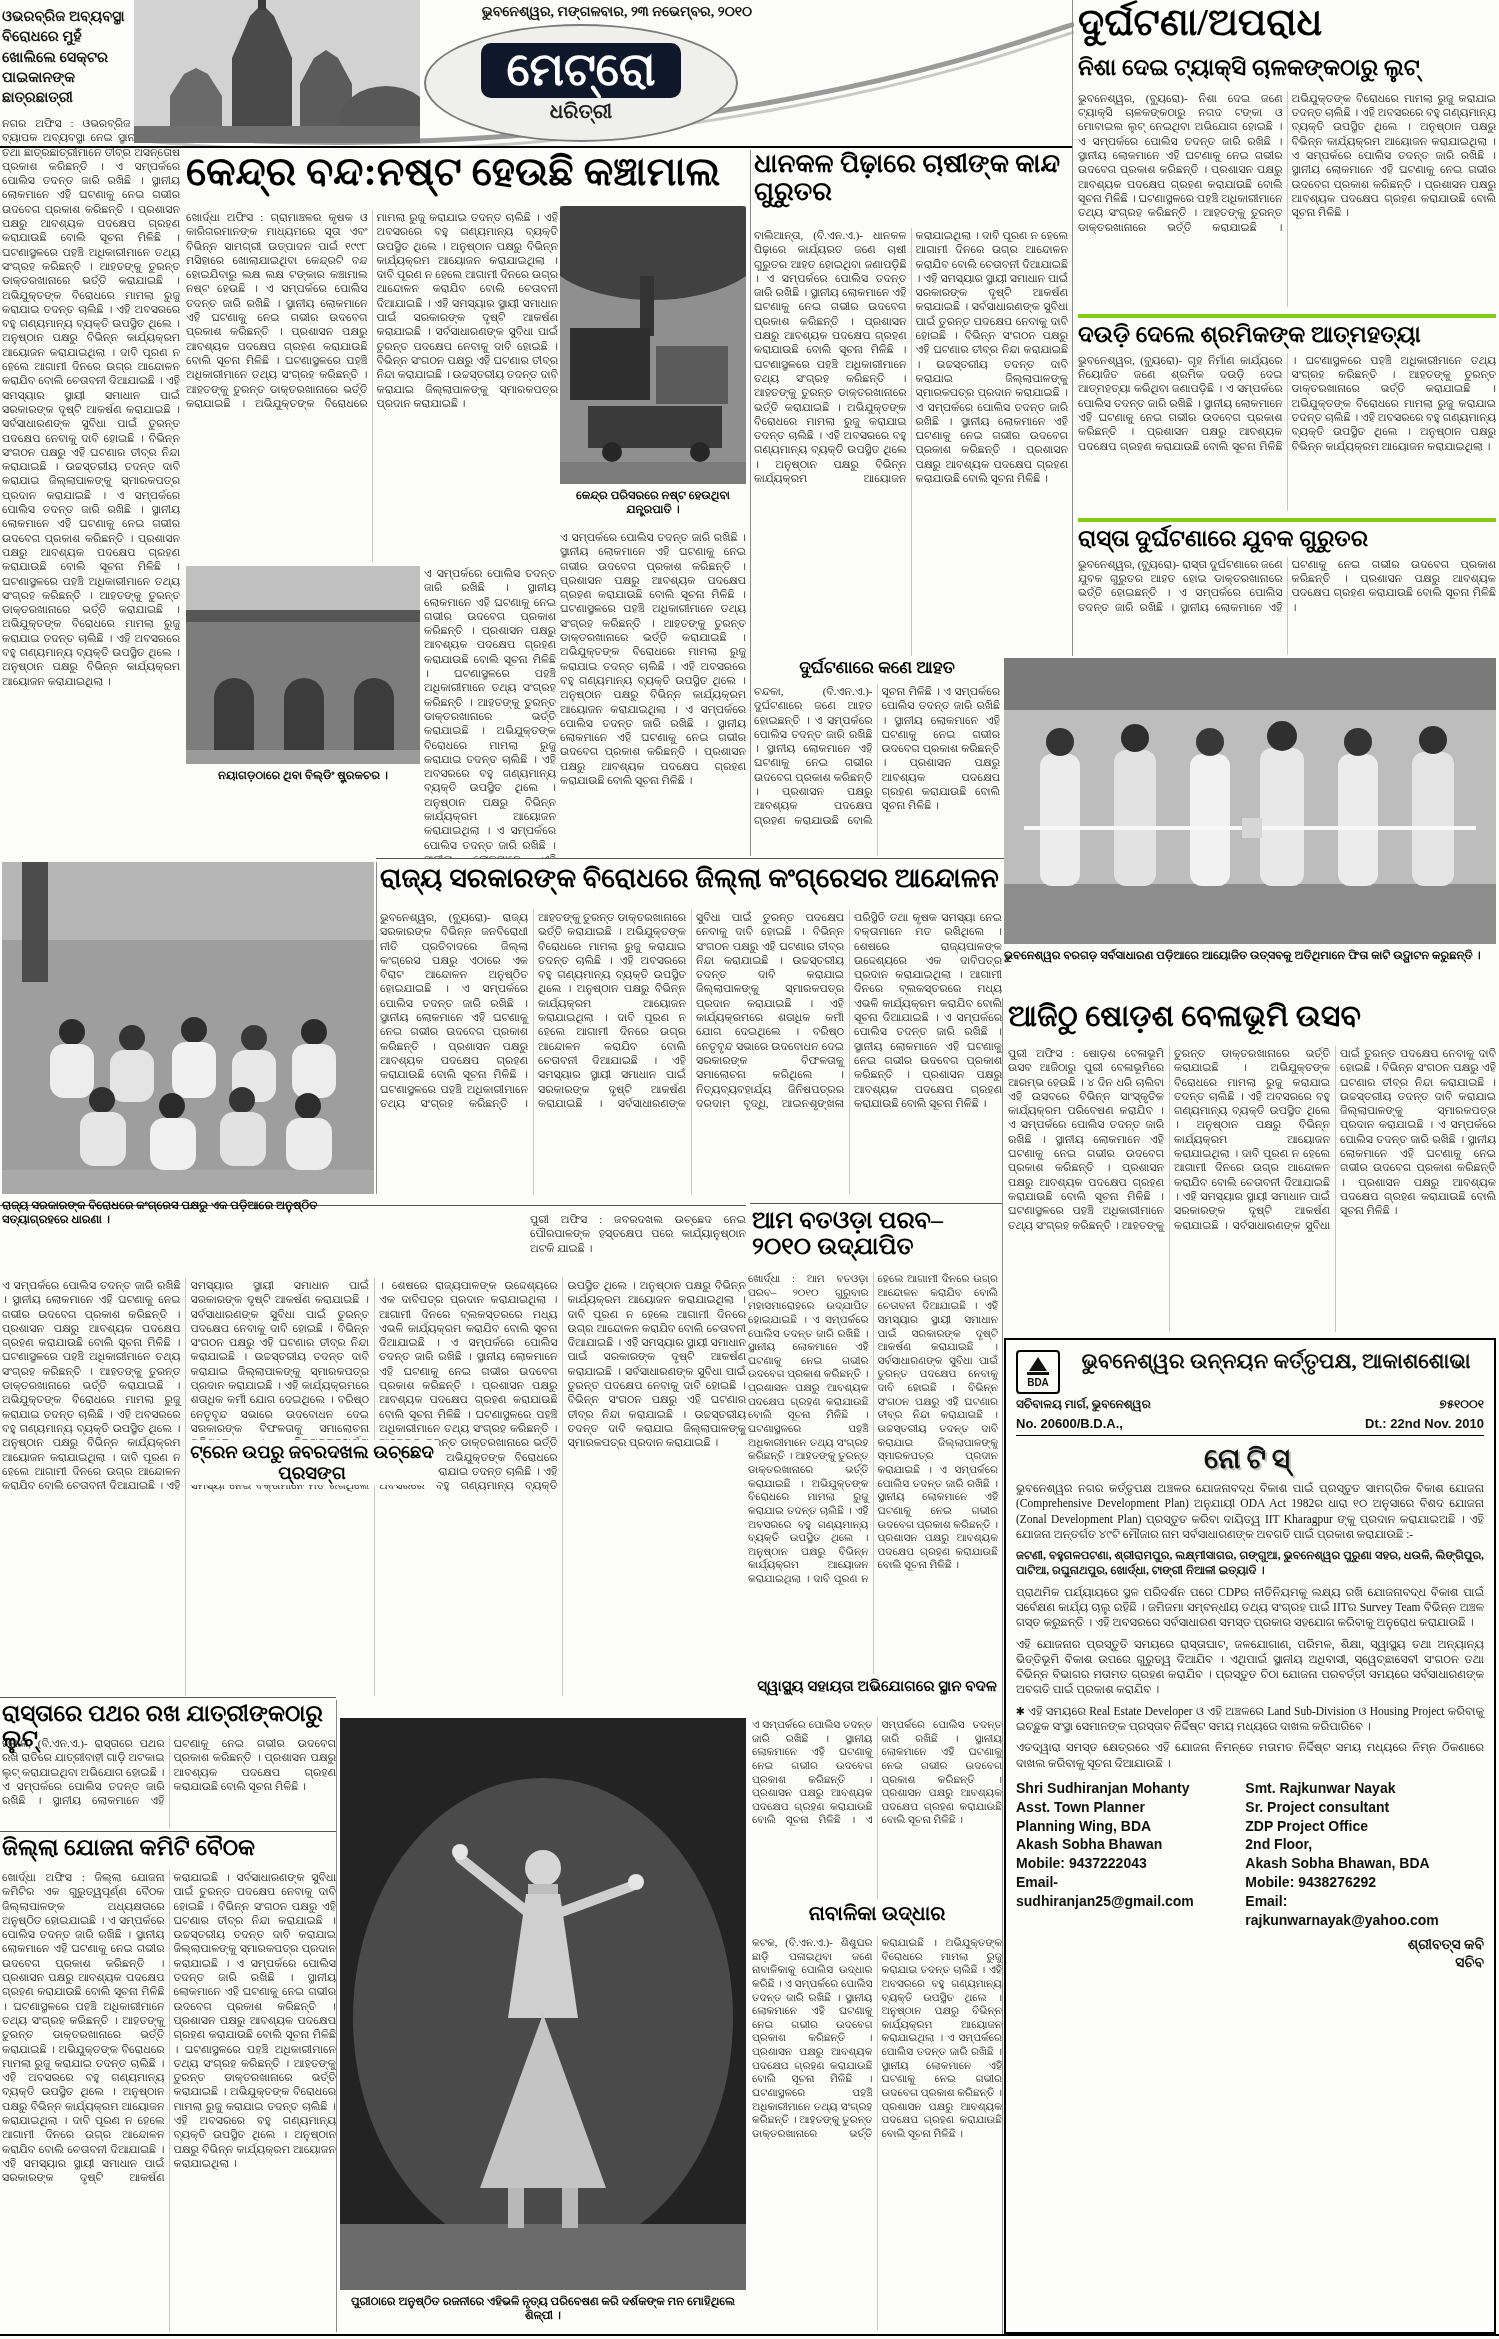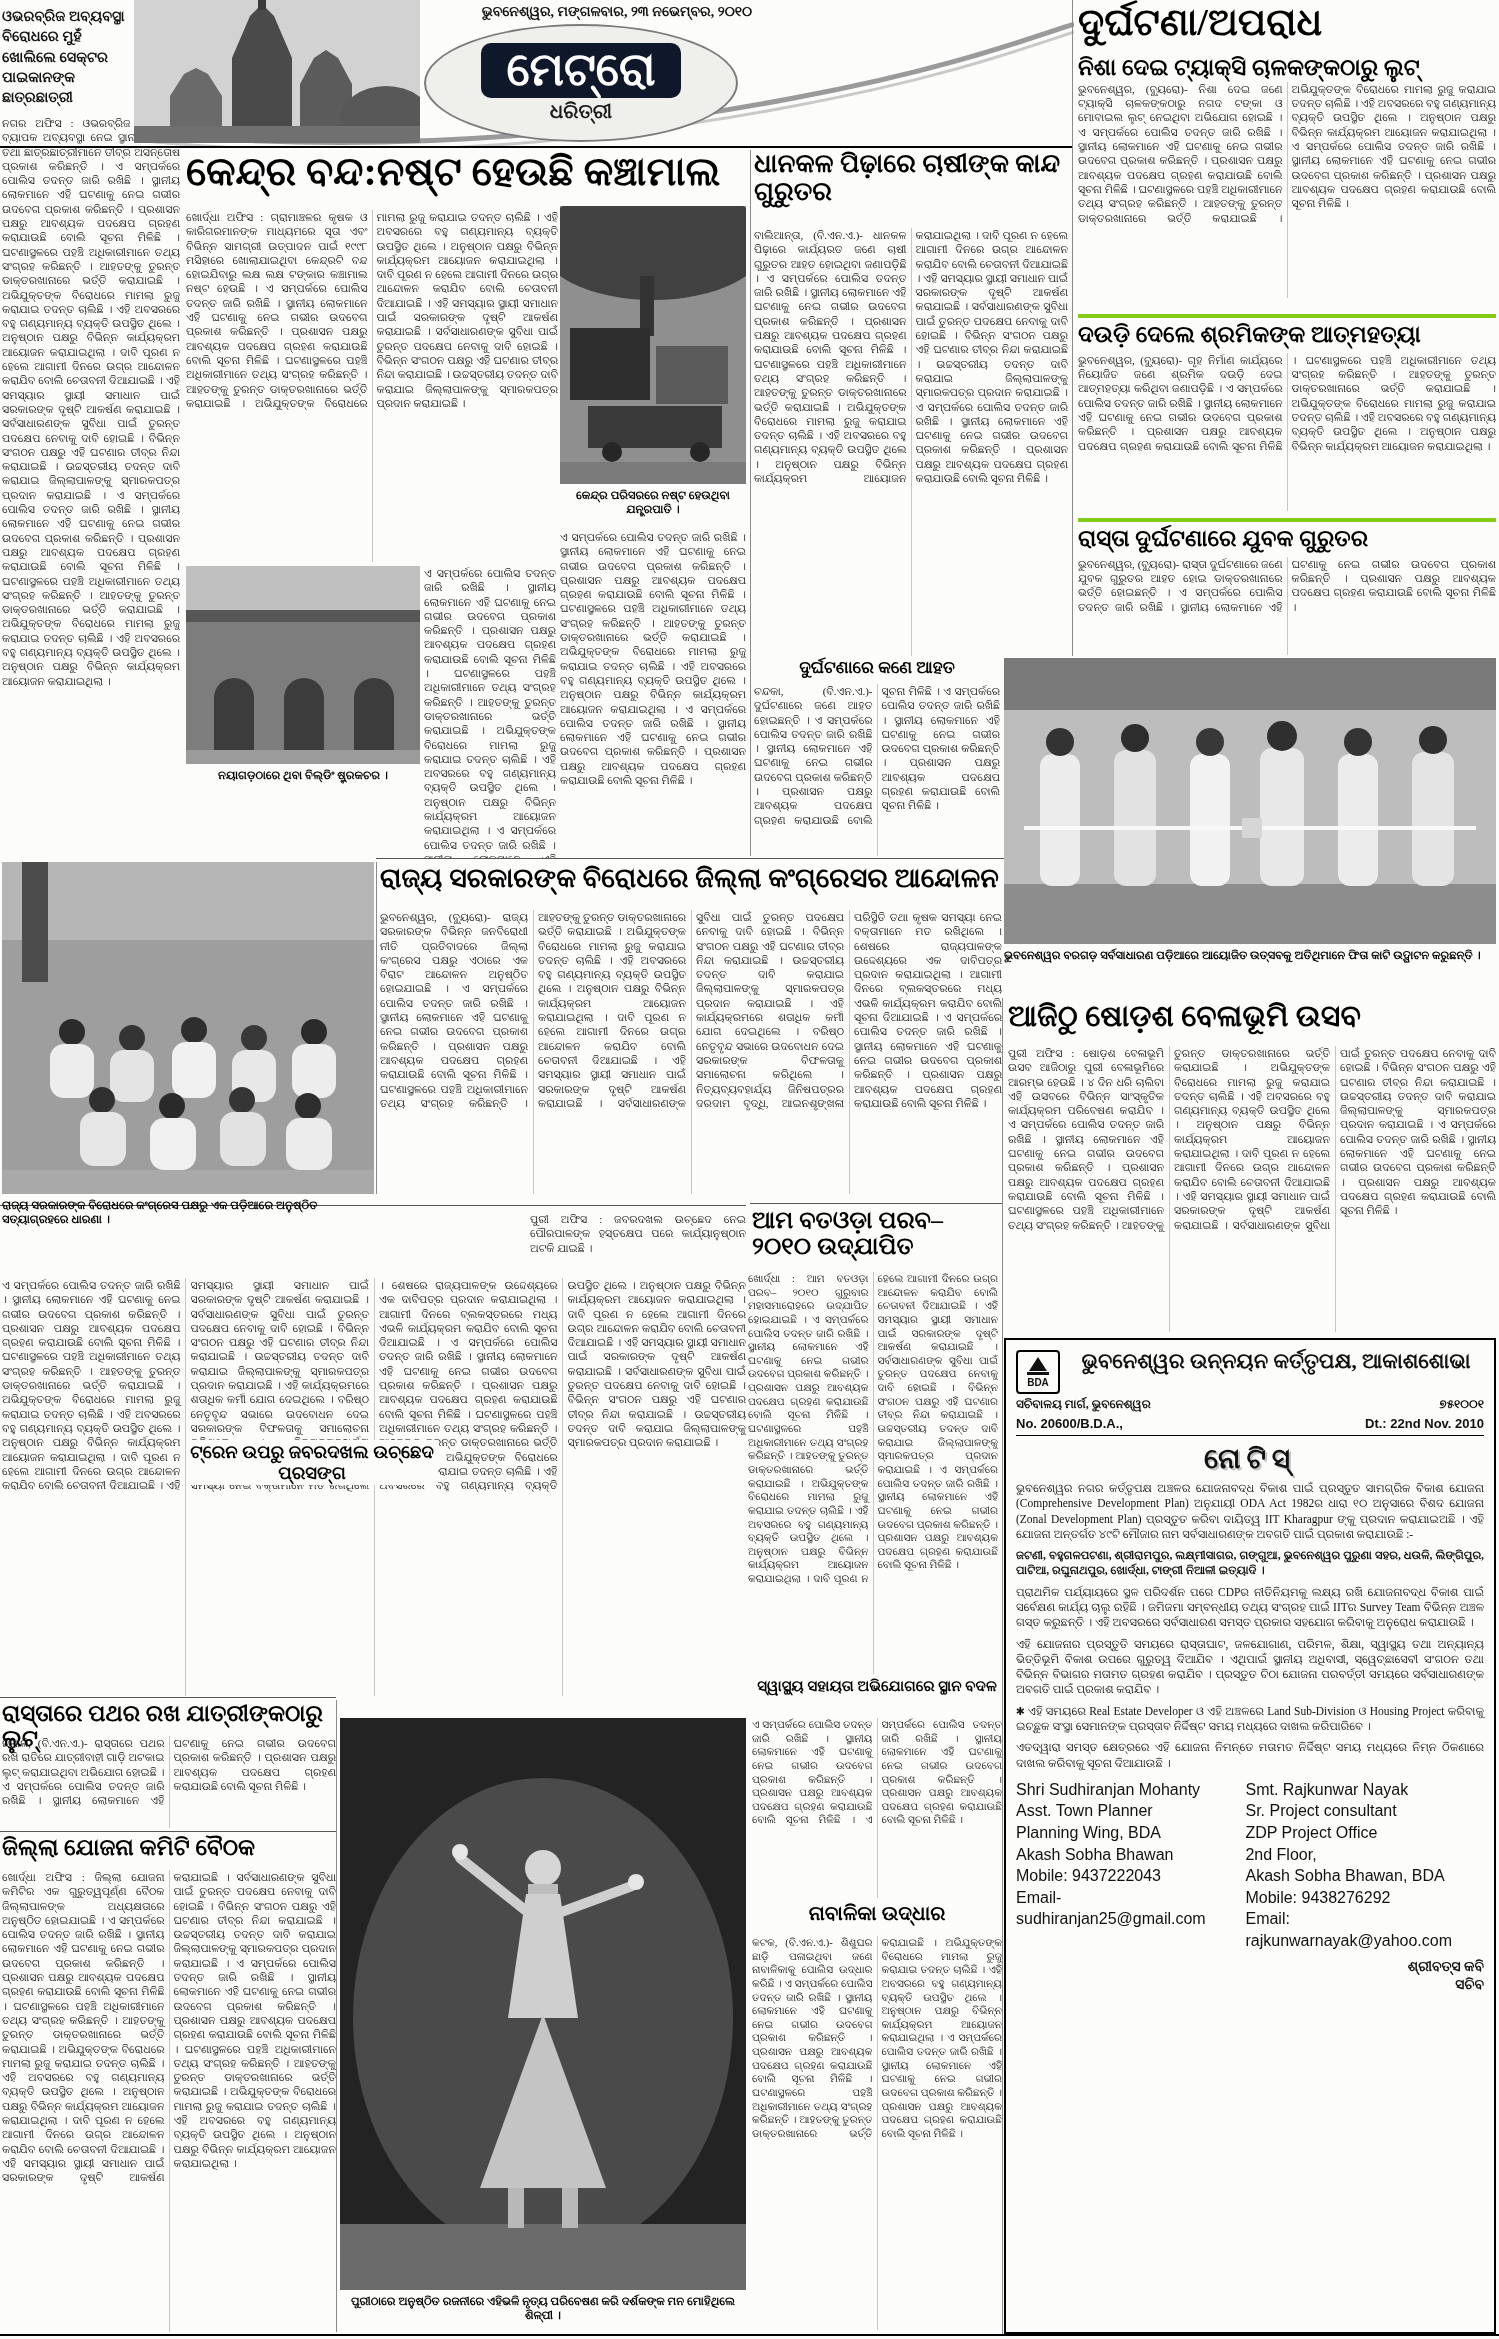--- a/index.html
+++ b/index.html
@@ -34,21 +34,21 @@
   .bda-head{display:flex;align-items:flex-start;gap:8px}
   .bda-org{font-size:21px;font-weight:700;text-align:center;flex:1;line-height:1.1}
   .bda-line{display:flex;justify-content:space-between;font-size:12px;font-weight:700;margin-top:3px}
   .bda-ref{display:flex;justify-content:space-between;font-size:13px;font-weight:700;
            font-family:"Liberation Sans",sans-serif;margin-top:4px;border-bottom:1px solid #000;padding-bottom:4px}
   .bda-title{font-size:28px;font-weight:700;text-align:center;letter-spacing:6px;margin:7px 0 5px 0;
              text-shadow:2px 2px 0 #c2c2c2}
   .bda-p{font-size:11.5px;line-height:1.33;text-align:justify;margin-bottom:6px}
   .bda-areas{font-weight:700}
   .bda-contacts{display:flex;justify-content:space-between;gap:10px;margin-top:8px;
-                font-family:"Liberation Sans",sans-serif;font-size:16px;font-weight:400;line-height:1.35}
+                font-family:"Liberation Sans",sans-serif;font-size:14px;font-weight:700;line-height:1.35}
   .bda-sign{text-align:right;font-size:14px;font-weight:700;line-height:1.3;margin-top:6px}
   .logo-box{width:44px;height:44px;border:2px solid #000;border-radius:4px;display:flex;
             align-items:center;justify-content:center;flex-direction:column;font-family:"Liberation Sans",sans-serif;
             font-size:10px;font-weight:700}
   .train-box{background:#fcfcfa;z-index:2;padding:2px}
 </style>
 </head>
 <body>
 
 <div class="page">
@@ -90,21 +90,21 @@
   <div class="abs vrule" style="left:0;top:1205px;width:746px;height:1px;background:#555"></div>
   <div class="abs vrule" style="left:750px;top:1203px;width:252px;height:1px;background:#555"></div>
   <div class="abs vrule" style="left:0;top:1697px;width:336px;height:1px;background:#555"></div>
   <div class="abs vrule" style="left:0;top:1831px;width:336px;height:1px;background:#555"></div>
   <div class="abs vrule" style="left:376px;top:858px;width:628px;height:1px;background:#555"></div>
   <div class="abs rule" style="left:0;top:2334px;width:1499px;height:2px"></div>
 
   <div class="abs headline hl-c" style="left:1078px;top:2px;width:418px;font-size:38px">ଦୁର୍ଘଟଣା/ଅପରାଧ</div>
 
   <div class="abs clip" style="left:1078px;top:56px;width:418px;height:254px">
-    <div class="headline hl-c" style="font-size:23px;margin-bottom:1px">ନିଶା ଦେଇ ଟ୍ୟାକ୍ସି ଚାଳକଙ୍କଠାରୁ ଲୁଟ୍</div>
+    <div class="headline hl-c" style="font-size:23px;margin-bottom:10px">ନିଶା ଦେଇ ଟ୍ୟାକ୍ସି ଚାଳକଙ୍କଠାରୁ ଲୁଟ୍</div>
     <div class="body-text cols2" style="height:216px;overflow:hidden">
       <span>ଭୁବନେଶ୍ୱର, (ବ୍ୟୁରୋ)- ନିଶା ଦେଇ ଜଣେ ଟ୍ୟାକ୍ସି ଚାଳକଙ୍କଠାରୁ ନଗଦ ଟଙ୍କା ଓ ମୋବାଇଲ ଲୁଟ୍ ନେଇଥିବା ଅଭିଯୋଗ ହୋଇଛି ।</span>
       <span>ଏ ସମ୍ପର୍କରେ ପୋଲିସ ତଦନ୍ତ ଜାରି ରଖିଛି । ସ୍ଥାନୀୟ ଲୋକମାନେ ଏହି ଘଟଣାକୁ ନେଇ ଗଭୀର ଉଦବେଗ ପ୍ରକାଶ କରିଛନ୍ତି । ପ୍ରଶାସନ ପକ୍ଷରୁ ଆବଶ୍ୟକ ପଦକ୍ଷେପ ଗ୍ରହଣ କରାଯାଉଛି ବୋଲି ସୂଚନା ମିଳିଛି । ଘଟଣାସ୍ଥଳରେ ପହଞ୍ଚି ଅଧିକାରୀମାନେ ତଥ୍ୟ ସଂଗ୍ରହ କରିଛନ୍ତି । ଆହତଙ୍କୁ ତୁରନ୍ତ ଡାକ୍ତରଖାନାରେ ଭର୍ତ୍ତି କରାଯାଇଛି । ଅଭିଯୁକ୍ତଙ୍କ ବିରୋଧରେ ମାମଲା ରୁଜୁ କରାଯାଇ ତଦନ୍ତ ଚାଲିଛି । ଏହି ଅବସରରେ ବହୁ ଗଣ୍ୟମାନ୍ୟ ବ୍ୟକ୍ତି ଉପସ୍ଥିତ ଥିଲେ । ଅନୁଷ୍ଠାନ ପକ୍ଷରୁ ବିଭିନ୍ନ କାର୍ଯ୍ୟକ୍ରମ ଆୟୋଜନ କରାଯାଇଥିଲା ।</span>
       <span>ଏ ସମ୍ପର୍କରେ ପୋଲିସ ତଦନ୍ତ ଜାରି ରଖିଛି । ସ୍ଥାନୀୟ ଲୋକମାନେ ଏହି ଘଟଣାକୁ ନେଇ ଗଭୀର ଉଦବେଗ ପ୍ରକାଶ କରିଛନ୍ତି । ପ୍ରଶାସନ ପକ୍ଷରୁ ଆବଶ୍ୟକ ପଦକ୍ଷେପ ଗ୍ରହଣ କରାଯାଉଛି ବୋଲି ସୂଚନା ମିଳିଛି ।</span>
     </div>
   </div>
 
   <div class="abs clip crime-art" style="left:1078px;top:314px;width:418px;height:200px">
     <div class="headline hl-c" style="font-size:23px;margin-bottom:5px">ଦଉଡ଼ି ଦେଲେ ଶ୍ରମିକଙ୍କ ଆତ୍ମହତ୍ୟା</div>
     <div class="body-text cols2" style="height:158px;overflow:hidden">

